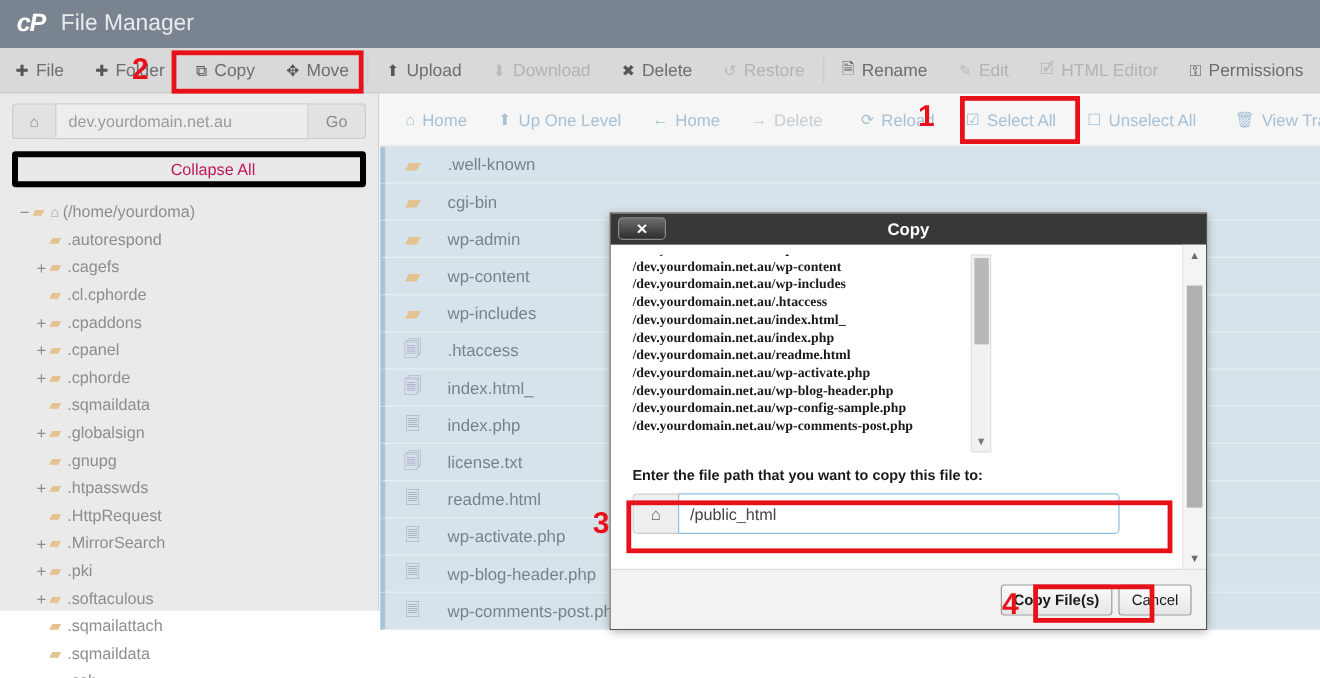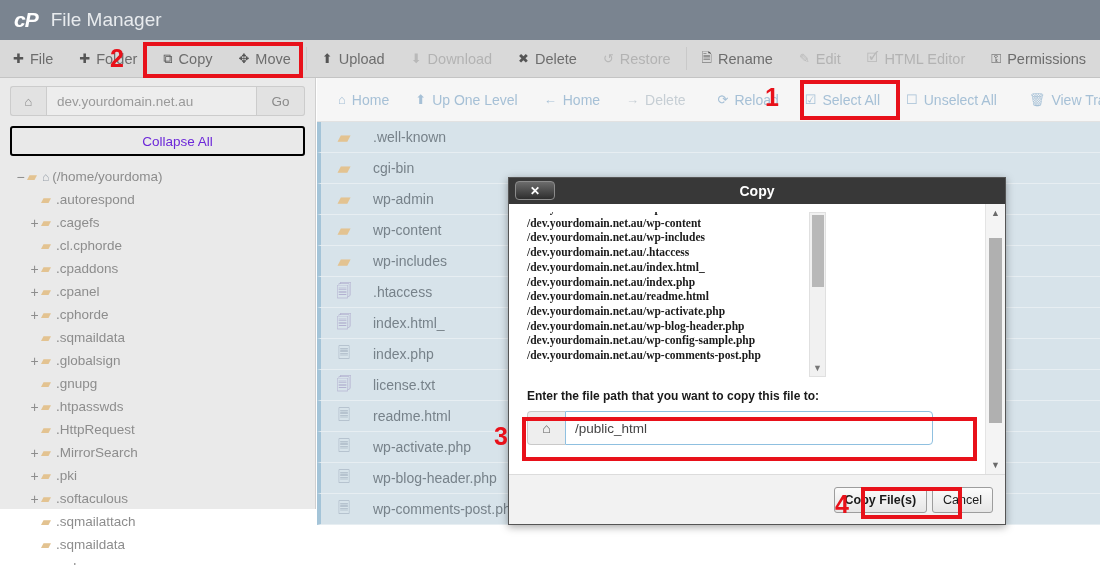--- a/index.html
+++ b/index.html
@@ -54,23 +54,23 @@
     font-family: "Liberation Sans", sans-serif; outline: none;
   }
   .loc-go {
     width: 48px; height: 30px; background: #e2e2e2; border: 1px solid #ccc;
     border-left: none; border-radius: 0 3px 3px 0; color: #8a8a8a;
     font-size: 13.5px; display: flex; align-items: center; justify-content: center;
     cursor: pointer;
   }
   .collapse-all {
     margin: 10px 10px 0 10px; height: 30px; background: #e9e9e9;
-    border: 2px solid #000000; border-radius: 3px; display: flex;
+    border: 5px solid #000000; border-radius: 3px; display: flex;
     align-items: center; justify-content: center;
-    font-size: 13.5px; color: #6d28d9; cursor: pointer; padding-left: 40px;
+    font-size: 13.5px; color: #be185d; cursor: pointer; padding-left: 40px;
   }
   .tree { margin-top: 9px; padding-left: 14px; }
   .tnode {
     display: flex; align-items: center; height: 23px;
     font-size: 13.5px; color: #8d8d8d; cursor: pointer; white-space: nowrap;
   }
   .toggler { width: 13px; color: #8d8d8d; font-size: 14px; text-align: center; flex: none; }
   .tfolder { color: #e3c391; font-size: 13px; margin-right: 5px; flex: none; }
   .thome { color: #9aa2ab; font-size: 12px; margin-right: 3px; }
 

